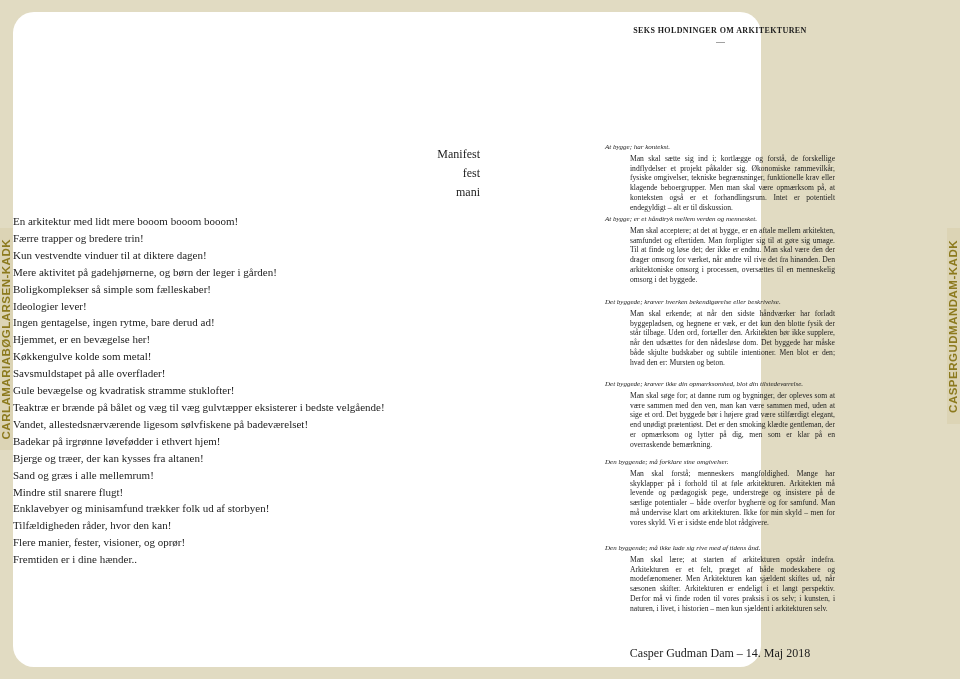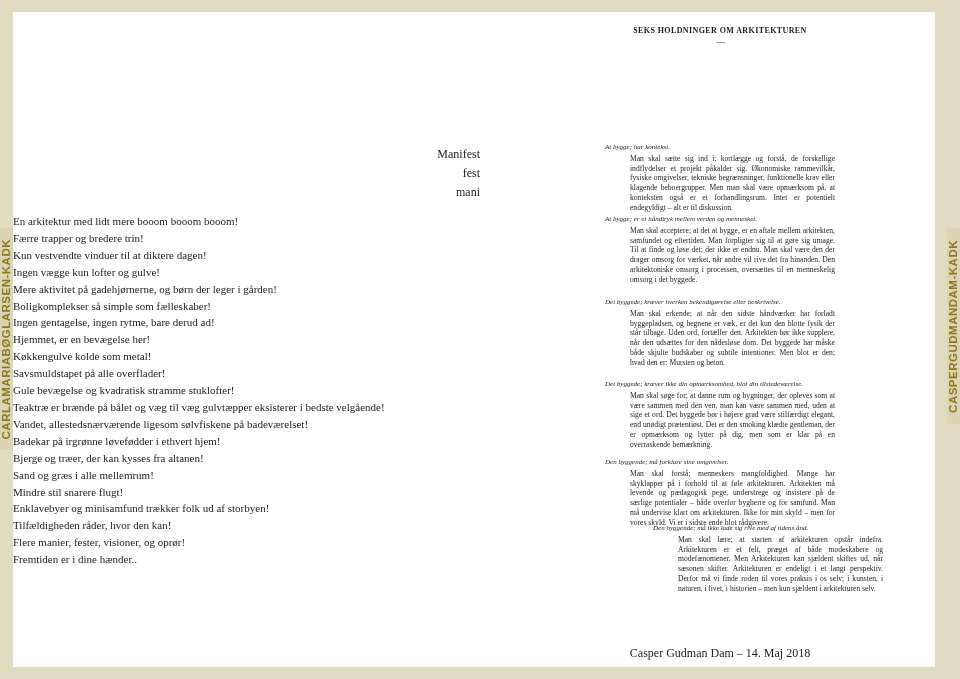--- a/index.html
+++ b/index.html
@@ -5,22 +5,23 @@
   * { margin:0; padding:0; box-sizing:border-box; }
   html,body { width:960px; height:679px; }
   body {
     position:relative;
     background:#e1dbc2;
     font-family:"Liberation Serif", serif;
     color:#1c1c1c;
     overflow:hidden;
   }
   .spread {
-    position:absolute; left:13px; top:12px; width:922px; height:655px;
+    position:absolute; left:13px; top:12px; width:748px; height:655px;
     background:#ffffff;
+    border-radius:21px;
   }
   
   .spread-header {
     position:absolute; left:592px; top:14px; width:230px;
     text-align:center; font-size:8px; letter-spacing:0.4px; font-weight:bold;
   }
   .header-dash {
     position:absolute; left:592px; top:24px; width:230px;
     text-align:center; font-size:9px; letter-spacing:-1px;
   }
@@ -34,21 +35,21 @@
     text-align:left; font-size:11px; line-height:16.9px;
   }
   
   #essay-sections { position:absolute; left:592px; top:0; width:230px; height:655px; }
   .essay-section { position:absolute; left:0; width:230px; }
   .essay-section:nth-child(1){ top:131px; }
   .essay-section:nth-child(2){ top:203px; }
   .essay-section:nth-child(3){ top:286px; }
   .essay-section:nth-child(4){ top:368px; }
   .essay-section:nth-child(5){ top:446px; }
-  .essay-section:nth-child(6){ top:512px;margin-left:48px; }
+  .essay-section:nth-child(6){ top:532px; }
   .essay-heading { font-style:italic; font-size:7px; line-height:9px; margin-bottom:2px;font-family:Liberation Serif, serif; }
   .essay-body {
     font-size:7.6px; line-height:9.7px;
     text-align:justify; padding-left:25px;
   }
   .page-footer {
     position:absolute; left:592px; top:634px; width:230px;
     text-align:center; font-size:12px;
   }
   
@@ -74,23 +75,23 @@
 
   <div class="title-block">
       <div class="title-line">Manifest</div>
       <div class="title-line">fest</div>
       <div class="title-line">mani</div>
     </div>
   <div class="manifesto-lines">
       <div class="manifesto-line">En arkitektur med lidt mere booom booom booom!</div>
       <div class="manifesto-line">Færre trapper og bredere trin!</div>
       <div class="manifesto-line">Kun vestvendte vinduer til at diktere dagen!</div>
-      <div class="manifesto-line">Ingen vægge kun lofter og gulve!</div>
       <div class="manifesto-line">Mere aktivitet på gadehjørnerne, og børn der leger i gården!</div>
       <div class="manifesto-line">Boligkomplekser så simple som fælleskaber!</div>
+      <div class="manifesto-line">Ideologier lever!</div>
       <div class="manifesto-line">Ingen gentagelse, ingen rytme, bare derud ad!</div>
       <div class="manifesto-line">Hjemmet, er en bevægelse her!</div>
       <div class="manifesto-line">Køkkengulve kolde som metal!</div>
       <div class="manifesto-line">Savsmuldstapet på alle overflader!</div>
       <div class="manifesto-line">Gule bevægelse og kvadratisk stramme stuklofter!</div>
       <div class="manifesto-line">Teaktræ er brænde på bålet og væg til væg gulvtæpper eksisterer i bedste velgående!</div>
       <div class="manifesto-line">Vandet, allestedsnærværende ligesom sølvfiskene på badeværelset!</div>
       <div class="manifesto-line">Badekar på irgrønne løvefødder i ethvert hjem!</div>
       <div class="manifesto-line">Bjerge og træer, der kan kysses fra altanen!</div>
       <div class="manifesto-line">Sand og græs i alle mellemrum!</div>

